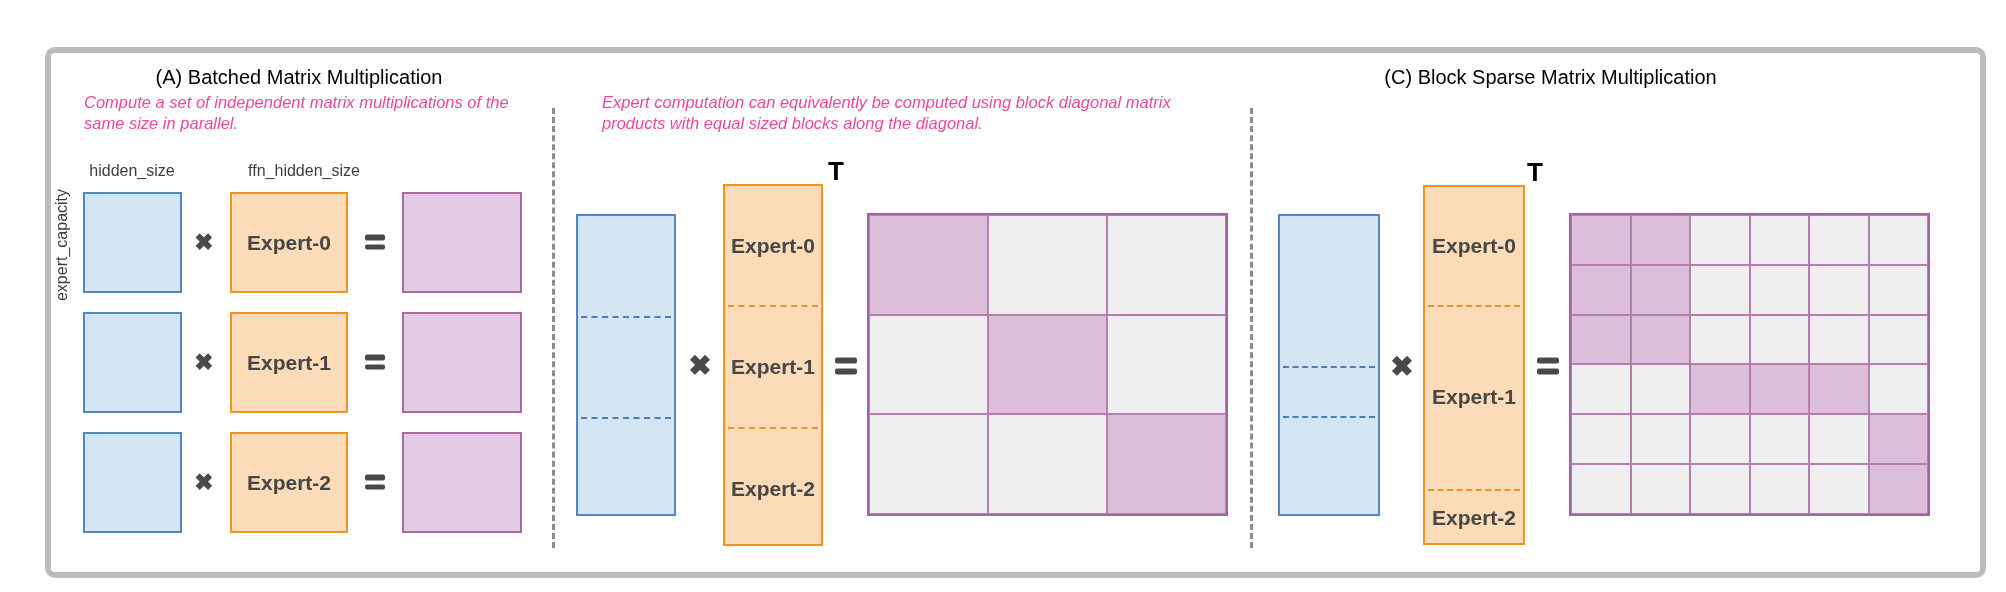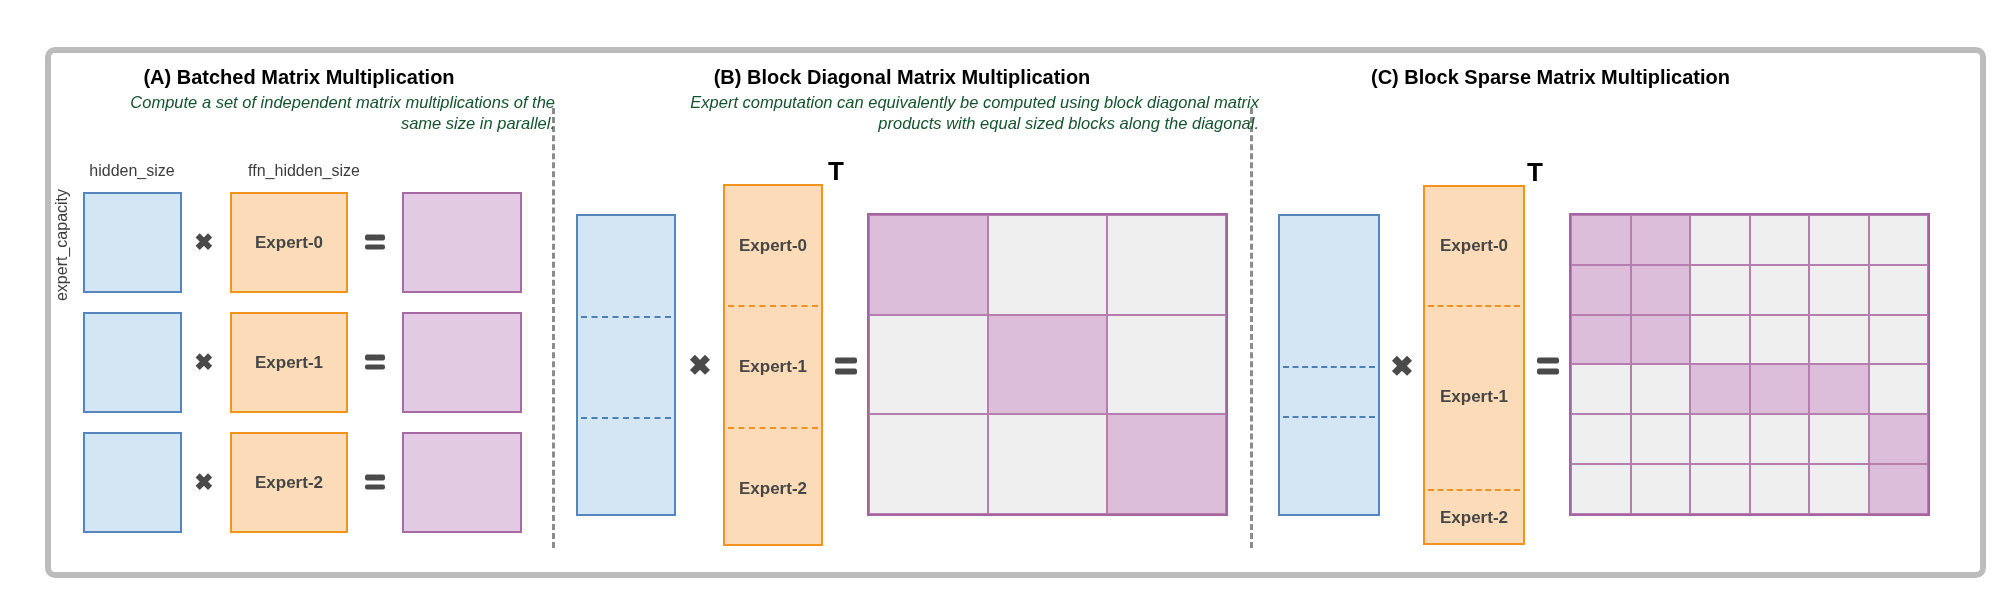--- a/index.html
+++ b/index.html
@@ -3,43 +3,43 @@
 <meta charset="utf-8">
 <style>
   html,body{margin:0;padding:0;background:#ffffff;}
   .canvas{position:relative;width:2006px;height:592px;background:#ffffff;overflow:hidden;
           font-family:"Liberation Sans",sans-serif;}
   .frame{position:absolute;left:45px;top:47px;width:1941px;height:531px;box-sizing:border-box;
          border:6px solid #bcbcbc;border-radius:10px;background:#ffffff;}
   .sep{position:absolute;top:108px;height:440px;width:0;border-left:3px dashed #8c8c8c;}
   .sep.ab{left:552px;} .sep.bc{left:1250px;}
 
-  .panel-title{position:absolute;top:66px;font-size:20px;font-weight:700;color:#000;text-align:center;}
+  .panel-title{position:absolute;top:66px;font-size:20px;font-weight:400;color:#000;text-align:center;}
   .pa-t{left:45px;width:508px;} .pb-t{left:553px;width:698px;} .pc-t{left:1183px;width:735px;}
-  .panel-sub{position:absolute;top:92px;font-size:16.5px;font-style:italic;color:#14532d;
-             text-align:right;line-height:21px;margin-left:41px;}
-  .pa-s{left:84px;width:430px;} .pb-s{left:618px;width:600px;} .pc-s{left:1346px;width:545px;}
+  .panel-sub{position:absolute;top:92px;font-size:16.5px;font-style:italic;color:#ec4899;
+             text-align:left;line-height:21px;}
+  .pa-s{left:84px;width:430px;} .pb-s{left:602px;width:600px;} .pc-s{left:1346px;width:545px;}
 
   .mlabel{position:absolute;font-size:16px;color:#3d3d3d;text-align:center;}
   .lab-hidden{left:52px;top:162px;width:160px;}
   .lab-ffn{left:224px;top:162px;width:160px;}
   .lab-cap{left:-18px;top:236px;width:160px;transform:rotate(-90deg);}
 
   .box{position:absolute;box-sizing:border-box;}
   .blue{background:#d4e5f4;border:2px solid #5585bd;}
   .orange{background:#fcdcb8;border:2.5px solid #f1931d;}
   .purpleA{background:#e2cbe2;border:2px solid #a76aa2;}
 
   
   .arow{position:absolute;left:45px;width:508px;height:101px;}
   .r0{top:192px;} .r1{top:312px;} .r2{top:432px;}
   .arow .blue{left:38px;top:0;width:99px;height:101px;}
   .arow .orange{left:185px;top:0;width:118px;height:101px;display:flex;align-items:center;justify-content:center;}
   .arow .purpleA{left:357px;top:0;width:120px;height:101px;}
-  .expert-label{font-size:17px;font-weight:700;color:#464646;}
+  .expert-label{font-size:21px;font-weight:700;color:#464646;}
 
   .mult{position:absolute;color:#4a4a4a;font-weight:700;transform:translate(-50%,-50%);line-height:1;}
   .mult.small{font-size:23px;} .mult.big{font-size:28px;}
   .eq{position:absolute;transform:translate(-50%,-50%);}
   .eq .bar{background:#4a4a4a;border-radius:2px;}
   .eq.small .bar{width:20px;height:5.5px;margin:4px 0;}
   .eq.big .bar{width:22px;height:6px;margin:5px 0;}
   .arow .mult{left:159px;top:50px;} .arow .eq{left:330px;top:50px;}
 
   .dash{position:absolute;left:3px;right:3px;height:0;}
@@ -110,21 +110,20 @@
     <div class="box orange">
       <span class="expert-label">Expert-2</span>
     </div>
     <div class="eq small">
         <div class="bar"></div>
         <div class="bar"></div>
       </div>
     <div class="box purpleA"></div>
   </div>
 
-  <div class="panel-title pb-t">(B) Block Diagonal Matrix Multiplication</div>
   <div class="panel-sub pb-s">Expert computation can equivalently be computed using block diagonal matrix products with equal sized blocks along the diagonal.</div>
 
   <div class="box blue pb-blue">
     <div class="dash b" style="top:100px"></div>
     <div class="dash b" style="top:201px"></div>
   </div>
 
   <div class="mult big" style="left:700px;top:366px">✖</div>
 
   <div class="box orange pb-orange">

